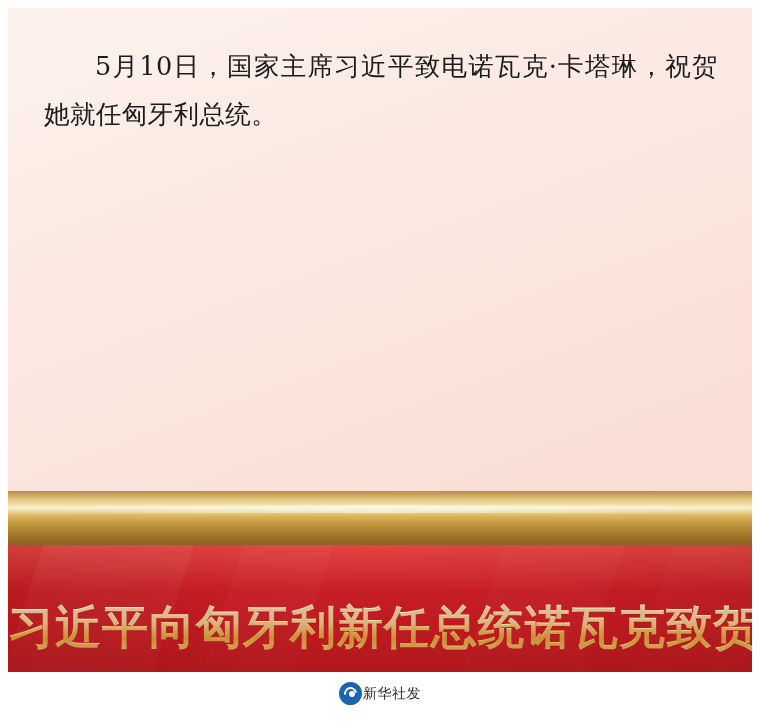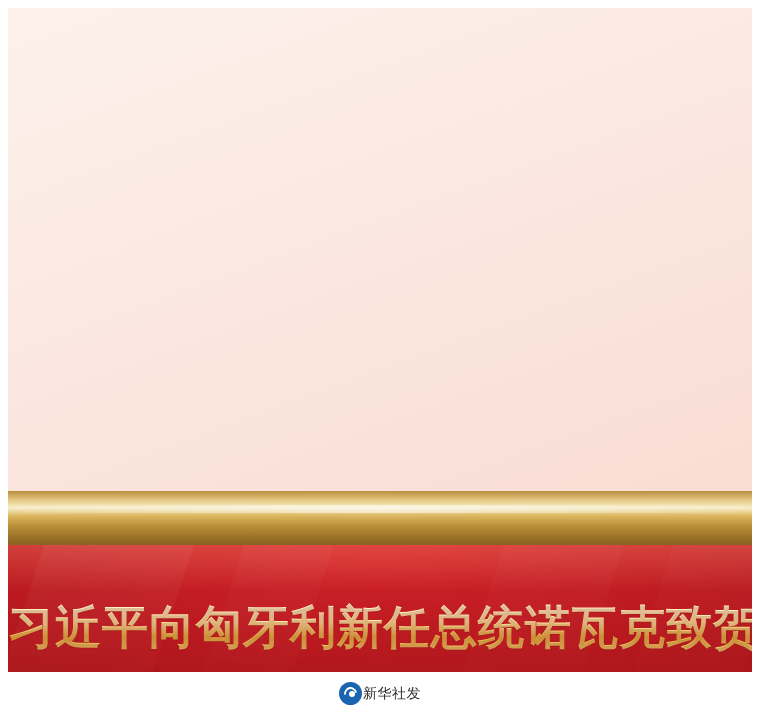--- a/index.html
+++ b/index.html
@@ -190,20 +190,21 @@
 </style>
 </head>
 <body>
 
 <div class="poster">
 
   <div class="outer-frame"></div>
 
   <div class="article-panel">
     <div class="article-inner">
+      <p class="article-p">5月10日，国家主席习近平致电诺瓦克·卡塔琳，祝贺她就任匈牙利总统。</p>
     </div>
   </div>
 
   <div class="gold-band">
     <div class="sheen"></div>
   </div>
 
   <div class="red-band">
     <div class="glowtop"></div>
     <div class="ray r1"></div>

